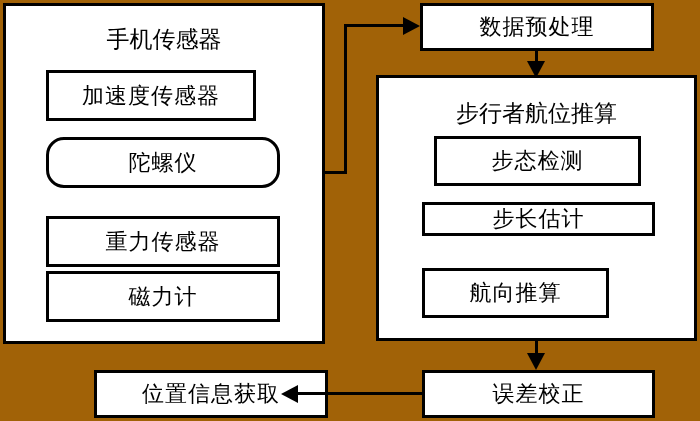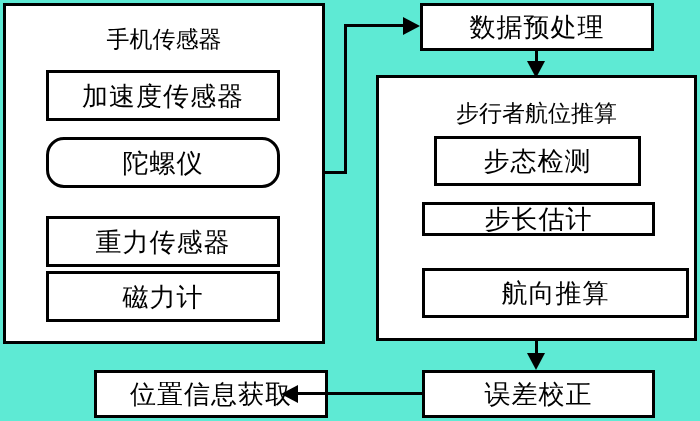--- a/index.html
+++ b/index.html
@@ -4,21 +4,21 @@
 <style>
   html, body {
     margin: 0;
     padding: 0;
     background: #ffffff;
   }
   #canvas {
     position: relative;
     width: 700px;
     height: 421px;
-    background: #5eead4;
+    background: #a16207;
     font-family: "DejaVu Sans", "Liberation Sans", sans-serif;
     overflow: hidden;
   }
   .box {
     position: absolute;
     box-sizing: border-box;
     border: 3px solid #000000;
     background: #ffffff;
     display: flex;
     align-items: center;
@@ -33,21 +33,21 @@
     position: absolute;
     left: 0;
     right: 0;
     text-align: center;
     color: #000000;
     font-size: 23px;
     line-height: 1;
     white-space: nowrap;
   }
   .leaf-label {
-    font-size: 26px;
+    font-size: 22px;
     line-height: 1;
     white-space: nowrap;
     letter-spacing: 1px;
   }
   .conn {
     position: absolute;
     background: #000000;
   }
   .conn-h { height: 3px; }
   .conn-v { width: 3px; }
@@ -74,21 +74,21 @@
 </style>
 </head>
 <body>
 
 <div id="canvas">
 
   <div class="box group-box" style="left:3px; top:3px; width:322px; height:341px;">
     <div class="group-title" style="top:22px;">手机传感器</div>
   </div>
 
-  <div class="box" style="left:46px; top:70px; width:234px; height:51px;justify-content:center;">
+  <div class="box" style="left:46px; top:70px; width:210px; height:51px;justify-content:center;">
     <span class="leaf-label">加速度传感器</span>
   </div>
 
   <div class="box" style="left:46px; top:137px; width:234px; height:51px;border-radius:18px;">
     <span class="leaf-label">陀螺仪</span>
   </div>
 
   <div class="box" style="left:46px; top:204px; width:234px; height:51px;margin-top:12px;">
     <span class="leaf-label">重力传感器</span>
   </div>
@@ -106,21 +106,21 @@
   </div>
 
   <div class="box" style="left:434px; top:136px; width:207px; height:50px;">
     <span class="leaf-label">步态检测</span>
   </div>
 
   <div class="box" style="left:422px; top:202px; width:233px; height:34px;">
     <span class="leaf-label">步长估计</span>
   </div>
 
-  <div class="box" style="left:422px; top:268px; width:267px; height:50px;">
+  <div class="box" style="left:422px; top:268px; width:187px; height:50px;">
     <span class="leaf-label">航向推算</span>
   </div>
 
   <div class="box" style="left:422px; top:370px; width:233px; height:48px;">
     <span class="leaf-label">误差校正</span>
   </div>
 
   <div class="box" style="left:46px; top:370px; width:234px; height:48px;margin-left:48px;">
     <span class="leaf-label">位置信息获取</span>
   </div>

